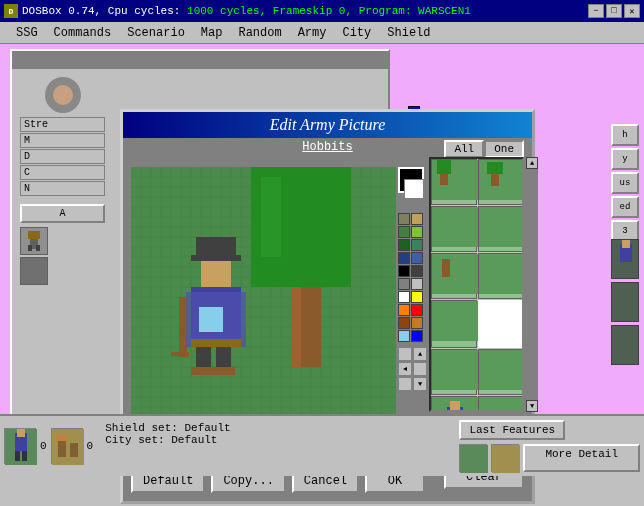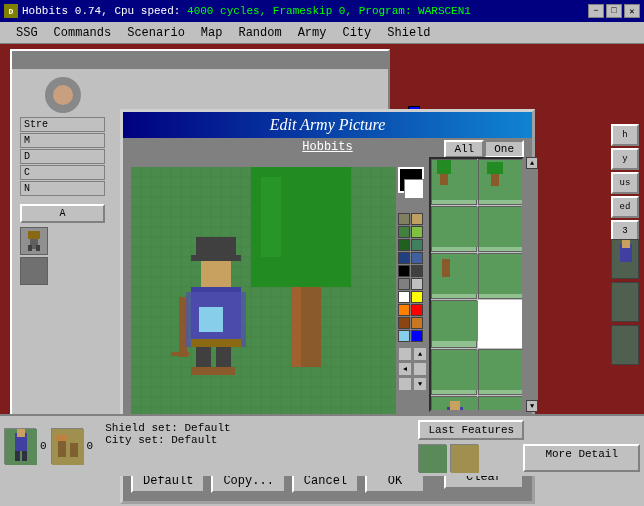--- a/index.html
+++ b/index.html
@@ -62,21 +62,21 @@
       border-bottom: 1px solid #808080;
       font-size: 12px;
     }
     .menu-item {
       padding: 2px 8px;
       cursor: pointer;
     }
 
     
     #main-area {
-      background: #7f1d1d;
+      background: #f0abfc;
       width: 644px;
       height: 432px;
       position: relative;
     }
 
     
     #bg-window {
       position: absolute;
       left: 10px;
       top: 5px;
@@ -308,33 +308,32 @@
       cursor: pointer;
     }
     .more-detail-btn {
       background: #c0c0c0;
       border: 2px solid #808080;
       border-top-color: #ffffff;
       border-left-color: #ffffff;
       padding: 2px 20px;
       font-size: 11px;
       cursor: pointer;
-      margin-left: 41px;
     }
   </style>
 </head>
 <body>
 
 <div id="title-bar">
   <div id="title-icon">
     <span>D</span>
   </div>
   <span id="title-text">
-    <span>Hobbits 0.74, Cpu speed:</span>
-    <span class="highlight" style="color:#00ff00;">4000 cycles, Frameskip 0, Program: WARSCEN1</span>
+    <span>DOSBox 0.74, Cpu cycles:</span>
+    <span class="highlight" style="color:#00ff00;">1000 cycles, Frameskip 0, Program: WARSCEN1</span>
   </span>
   <span class="title-btn">−</span>
   <span class="title-btn">□</span>
   <span class="title-btn">✕</span>
 </div>
 
 <div id="menu-bar">
   <span class="menu-item">SSG</span>
   <span class="menu-item">Commands</span>
   <span class="menu-item">Scenario</span>

